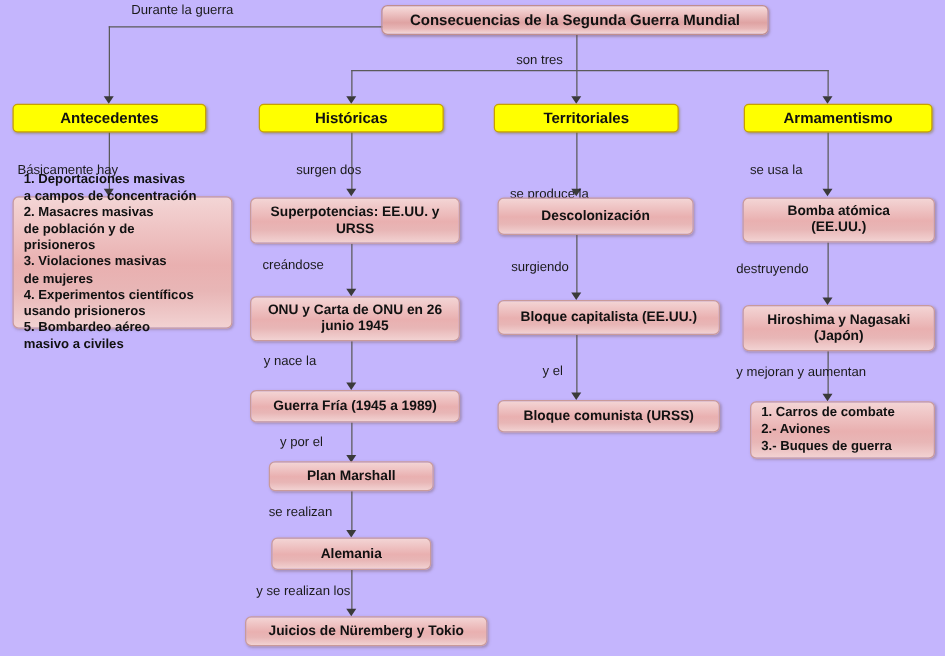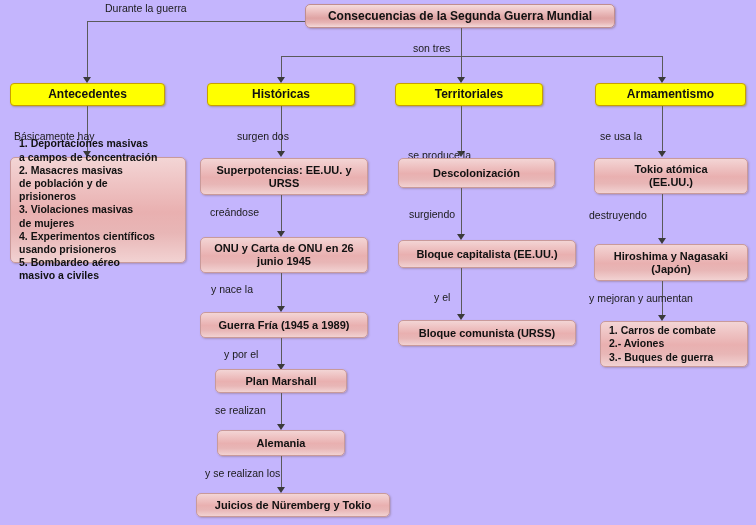--- a/index.html
+++ b/index.html
@@ -204,21 +204,21 @@
   <div class="vline" style="left:461px; top:268px; height:48px;"></div>
   <div class="arrow" style="left:457px; top:314px;"></div>
   <div class="elabel" style="left:434px; top:291px;">y el</div>
 
   <div class="node pink" style="left:398px; top:320px; width:178px; height:26px;">Bloque comunista (URSS)</div>
 
   <div class="vline" style="left:662px; top:106px; height:47px;"></div>
   <div class="arrow" style="left:658px; top:151px;"></div>
   <div class="elabel" style="left:600px; top:130px;">se usa la</div>
 
-  <div class="node pink" style="left:594px; top:158px; width:154px; height:36px;">Tokio atómica
+  <div class="node pink" style="left:594px; top:158px; width:154px; height:36px;">Bomba atómica
 (EE.UU.)</div>
 
   <div class="vline" style="left:662px; top:194px; height:46px;"></div>
   <div class="arrow" style="left:658px; top:238px;"></div>
   <div class="elabel" style="left:589px; top:209px;">destruyendo</div>
 
   <div class="node pink" style="left:594px; top:244px; width:154px; height:37px;">Hiroshima y Nagasaki
 (Japón)</div>
 
   <div class="vline" style="left:662px; top:281px; height:36px;"></div>

